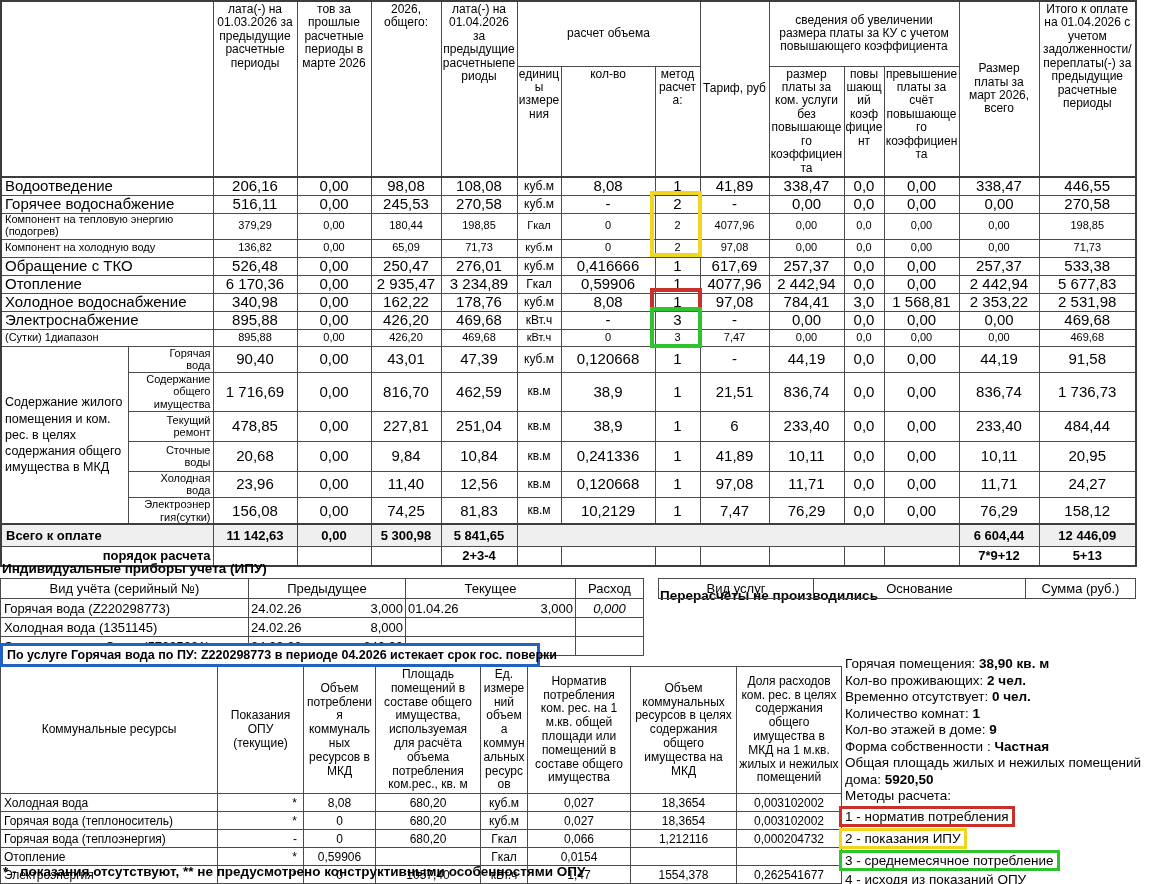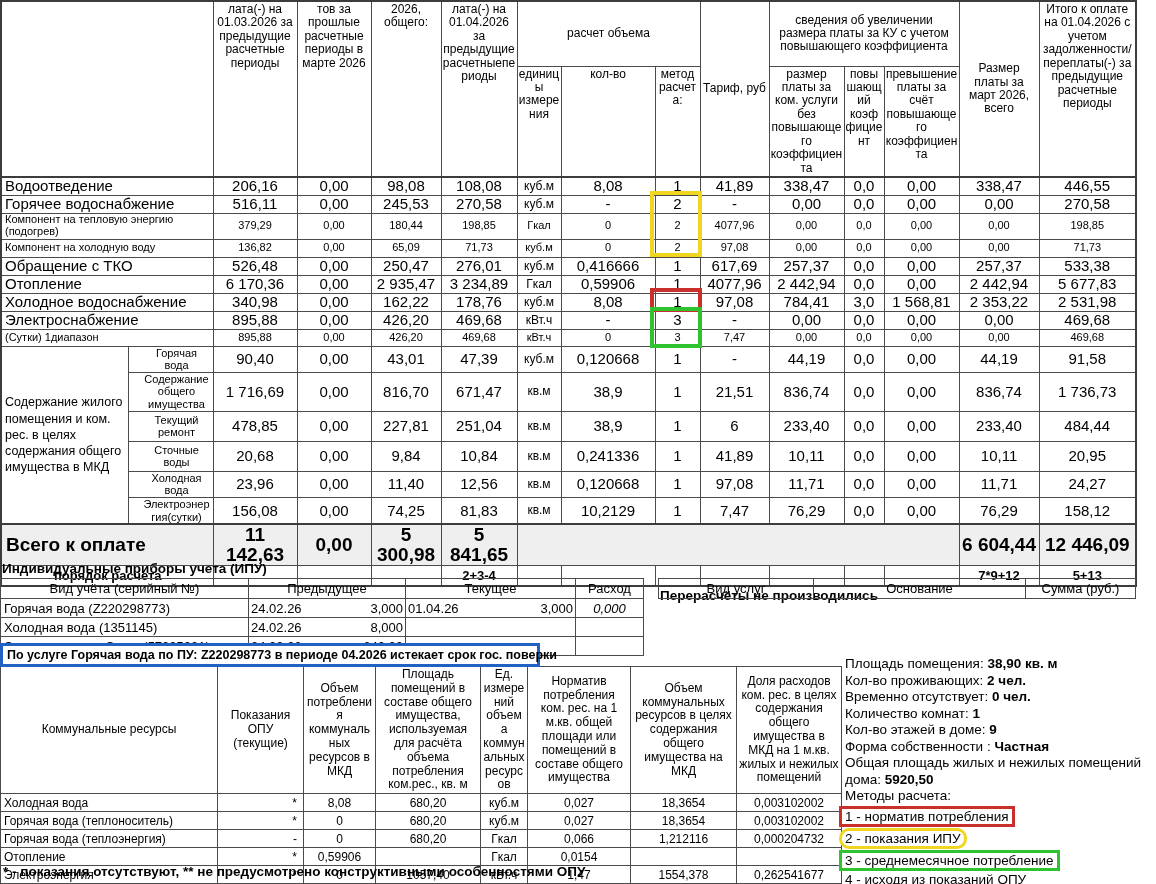--- a/index.html
+++ b/index.html
@@ -14,25 +14,25 @@
   .main th.mid{vertical-align:middle;}
   .main thead tr.h1{height:65px;}
   .main thead tr.h2{height:111px;}
   .main thead{border-bottom:2px solid #3c3c3c;}
   .main td{text-align:center;line-height:1.05;overflow-wrap:break-word;}
   .main td.svc{text-align:left;padding-left:3px;}
   .main tr.big{font-size:15px;}
   .main tr.small{font-size:11px;}
   .main tr.big td.u{font-size:12px;}
   .main td.glabel{font-size:12.5px;text-align:left;vertical-align:middle;line-height:1.3;padding-left:3px;}
-  .main td.sublbl{font-size:11px;text-align:center;line-height:1.15;padding-left:14px;}
-  .main tr.total{height:22px;font-size:19px;font-weight:bold;background:#efefef;border-top:2px solid #3c3c3c;}
+  .main td.sublbl{font-size:11px;text-align:right;line-height:1.15;padding-left:14px;}
+  .main tr.total{height:22px;font-size:13px;font-weight:bold;background:#efefef;border-top:2px solid #3c3c3c;}
   .main tr.total td.svc{padding-left:4px;}
   .main tr.order{height:20px;font-size:13px;font-weight:bold;}
-  .main tr.order td.svc{text-align:center;margin-left:8px;}
+  .main tr.order td.svc{text-align:right;margin-left:8px;}
   
   .sec-title{position:absolute;font-size:13.5px;font-weight:bold;}
   
   .ipu{position:absolute;left:0;top:578px;width:643px;font-size:13px;border:1px solid #4a4a4a;}
   .ipu th{font-weight:normal;height:19px;text-align:center;}
   .ipu td{height:18px;line-height:1;}
   .ipu td.name{text-align:left;padding-left:3px;}
   .ipu .split{display:flex;justify-content:space-between;}
   .ipu td.cons{text-align:center;font-style:italic;}
   
@@ -269,21 +269,21 @@
           <td>0,0</td>
           <td>0,00</td>
           <td>44,19</td>
           <td>91,58</td>
         </tr>
         <tr class="big" style="height: 38px;">
           <td class="sublbl">Содержание общего имущества</td>
           <td>1 716,69</td>
           <td>0,00</td>
           <td>816,70</td>
-          <td>671,47</td>
+          <td>462,59</td>
           <td class="u">кв.м</td>
           <td>38,9</td>
           <td>1</td>
           <td>21,51</td>
           <td>836,74</td>
           <td>0,0</td>
           <td>0,00</td>
           <td>836,74</td>
           <td>1 736,73</td>
         </tr>
@@ -555,27 +555,27 @@
           <td>куб.м</td>
           <td>0,054</td>
           <td>36,7308</td>
           <td>0,006204003</td>
         </tr>
       </tbody>
   </table>
   <div class="footnote">* - показания отсутствуют, ** не предусмотрено конструктивными особенностями ОПУ</div>
 
   <div class="info" id="info-panel">
-      <div class="ln"><span>Площадь помещения: </span><span class="val">38,90 кв. м</span></div>
+      <div class="ln"><span>Горячая помещения: </span><span class="val">38,90 кв. м</span></div>
       <div class="ln"><span>Кол-во проживающих: </span><span class="val">2 чел.</span></div>
       <div class="ln"><span>Временно отсутствует: </span><span class="val">0 чел.</span></div>
       <div class="ln"><span>Количество комнат: </span><span class="val">1</span></div>
       <div class="ln"><span>Кол-во этажей в доме: </span><span class="val">9</span></div>
       <div class="ln"><span>Форма собственности : </span><span class="val">Частная</span></div>
       <div class="ln"><span>Общая площадь жилых и нежилых помещений дома: </span><span class="val">5920,50</span></div>
       <div class="ln">Методы расчета:</div>
       <div class="mline"><span class="mbox" style="border-color: rgb(201, 48, 44);">1 - норматив потребления</span></div>
-      <div class="mline"><span class="mbox" style="border-color: rgb(240, 214, 30); border-radius: 10px;">2 - показания ИПУ</span></div>
+      <div class="mline"><span class="mbox" style="border-color: rgb(240, 214, 30);">2 - показания ИПУ</span></div>
       <div class="mline"><span class="mbox" style="border-color: rgb(47, 196, 47);">3 - среднемесячное потребление</span></div>
       <div class="mline"><span>4 - исходя из показаний ОПУ</span></div>
     </div>
 
 </div>
 
 </body></html>

